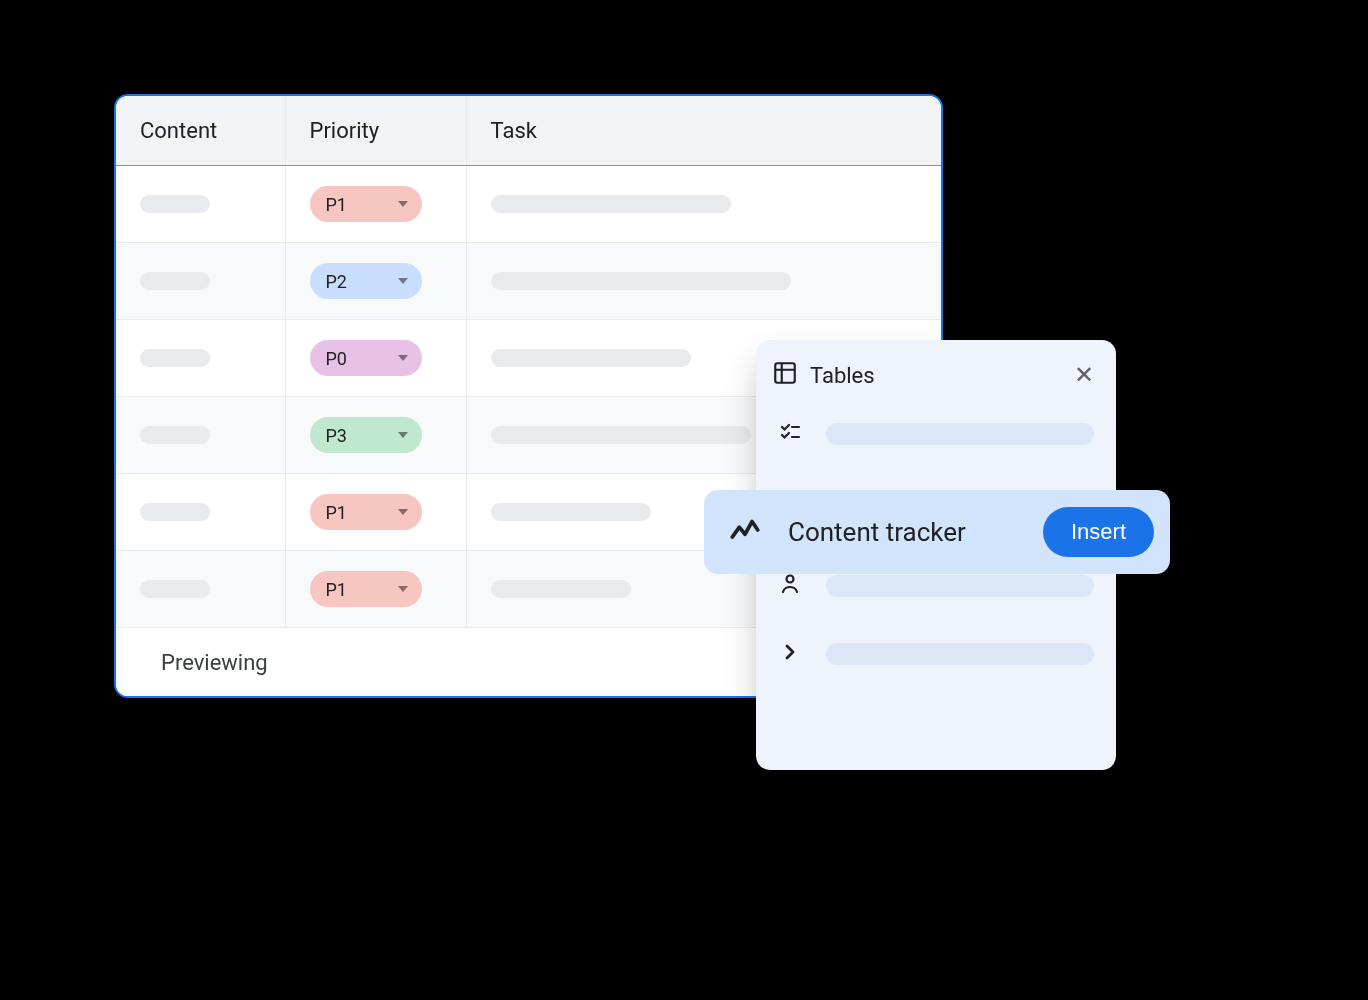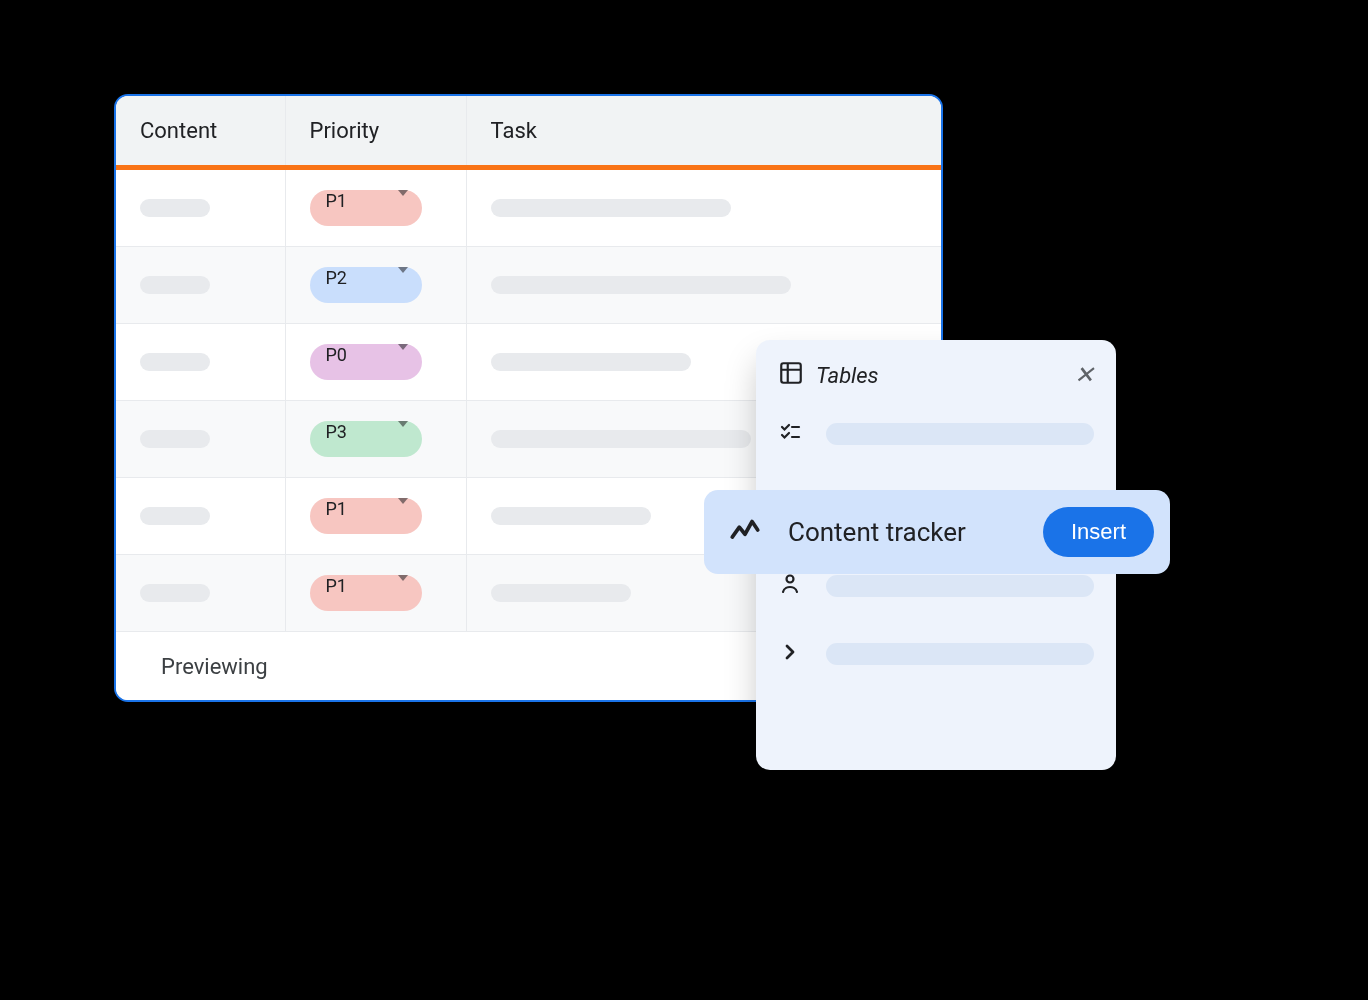--- a/index.html
+++ b/index.html
@@ -45,21 +45,21 @@
   col.c2 { width: 181px; }
   col.c3 { width: auto;  }
 
   th {
     background: #f1f3f4;
     text-align: left;
     font-size: 22px;
     font-weight: 400;
     color: #202124;
     padding: 22px 24px;
-    border-bottom: 5px solid #f97316;
+    border-bottom: 1px solid #f97316;
   }
   th + th,
   td + td { border-left: 1px solid #e8eaed; }
 
   td {
     padding: 0;
     height: 76px;
     border-bottom: 1px solid #e8eaed;
     background: #fff;
     vertical-align: middle;
@@ -76,21 +76,21 @@
   .sk-content  { width: 70px; }
   .sk-task-240 { width: 240px; }
   .sk-task-300 { width: 300px; }
   .sk-task-200 { width: 200px; }
   .sk-task-260 { width: 260px; }
   .sk-task-160 { width: 160px; }
   .sk-task-140 { width: 140px; }
 
   .chip {
     display: inline-flex;
-    align-items: flex-start;
+    align-items: center;
     justify-content: space-between;
     margin-left: 24px;
     width: 112px;
     height: 36px;
     border-radius: 18px;
     padding: 0 14px 0 16px;
     box-sizing: border-box;
     font-size: 18px;
     color: #202124;
     cursor: pointer;
@@ -138,23 +138,22 @@
     height: 430px;
     background: #eef3fc;
     border-radius: 14px;
     padding: 20px 0 0 0;
     box-sizing: border-box;
     z-index: 2;
   }
   .panel-header {
     display: flex;
     align-items: center;
-    padding: 0 22px 10px 22px;
+    padding: 0 22px 10px 16px;
     color: #202124;
-    font-style: italic;
   }
   .panel-title {
     font-size: 22px;
     margin-left: 12px;
     flex: 1;
   }
   .panel-close {
     font-size: 24px;
     color: #5f6368;
     cursor: pointer;

